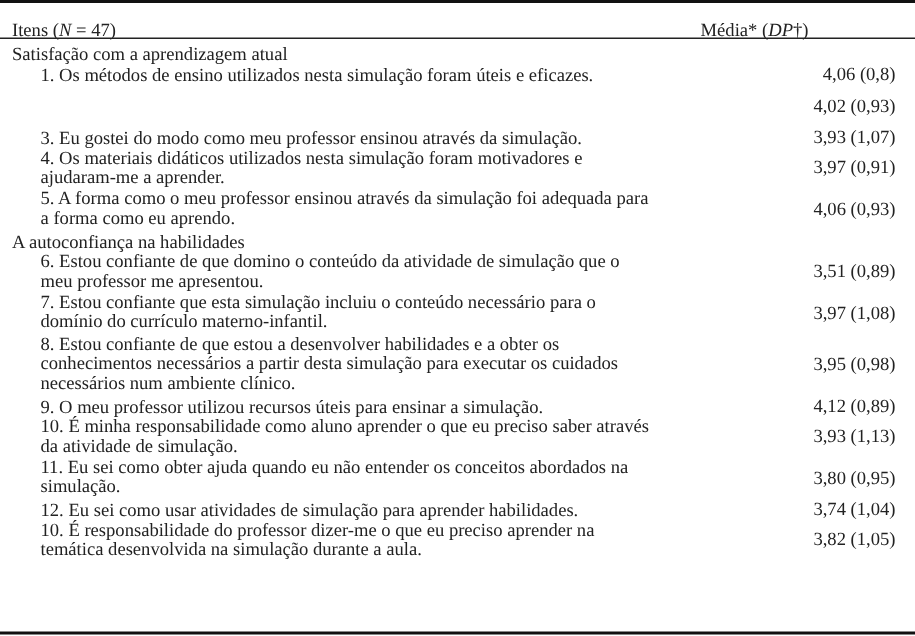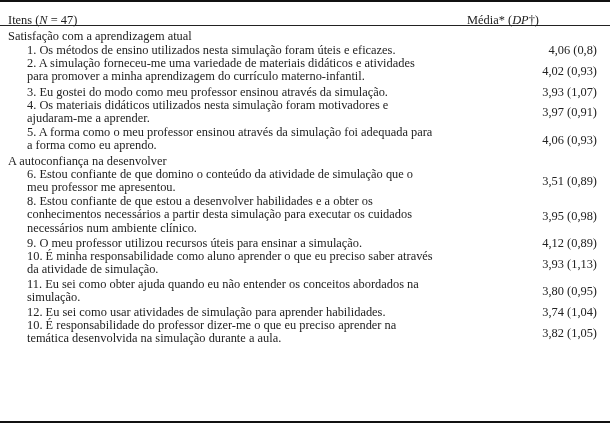--- a/index.html
+++ b/index.html
@@ -35,40 +35,43 @@
   </div>
   <div class="rule-head"></div>
 
   <div class="body">
     <div class="section">Satisfação com a aprendizagem atual</div>
     <div class="row h1">
         <span class="txt">1. Os métodos de ensino utilizados nesta simulação foram úteis e eficazes.</span>
         <span class="val">4,06 (0,8)</span>
       </div>
     <div class="row h2">
-        <span class="txt">2. A simulação forneceu-me uma variedade de materiais didáticos e atividades para promover a minha aprendizagem do currículo materno-infantil.</span>
         <span class="val">4,02 (0,93)</span>
       </div>
     <div class="row h1">
         <span class="txt">3. Eu gostei do modo como meu professor ensinou através da simulação.</span>
         <span class="val">3,93 (1,07)</span>
       </div>
     <div class="row h2">
         <span class="txt">4. Os materiais didáticos utilizados nesta simulação foram motivadores e ajudaram-me a aprender.</span>
         <span class="val">3,97 (0,91)</span>
       </div>
     <div class="row h2">
         <span class="txt">5. A forma como o meu professor ensinou através da simulação foi adequada para a forma como eu aprendo.</span>
         <span class="val">4,06 (0,93)</span>
       </div>
 
-    <div class="section">A autoconfiança na desenvolver</div>
+    <div class="section">A autoconfiança na habilidades</div>
     <div class="row h2">
         <span class="txt">6. Estou confiante de que domino o conteúdo da atividade de simulação que o meu professor me apresentou.</span>
         <span class="val">3,51 (0,89)</span>
+      </div>
+    <div class="row h2">
+        <span class="txt">7. Estou confiante que esta simulação incluiu o conteúdo necessário para o domínio do currículo materno-infantil.</span>
+        <span class="val">3,97 (1,08)</span>
       </div>
     <div class="row h3">
         <span class="txt">8. Estou confiante de que estou a desenvolver habilidades e a obter os conhecimentos necessários a partir desta simulação para executar os cuidados necessários num ambiente clínico.</span>
         <span class="val">3,95 (0,98)</span>
       </div>
     <div class="row h1">
         <span class="txt">9. O meu professor utilizou recursos úteis para ensinar a simulação.</span>
         <span class="val">4,12 (0,89)</span>
       </div>
     <div class="row h2">

